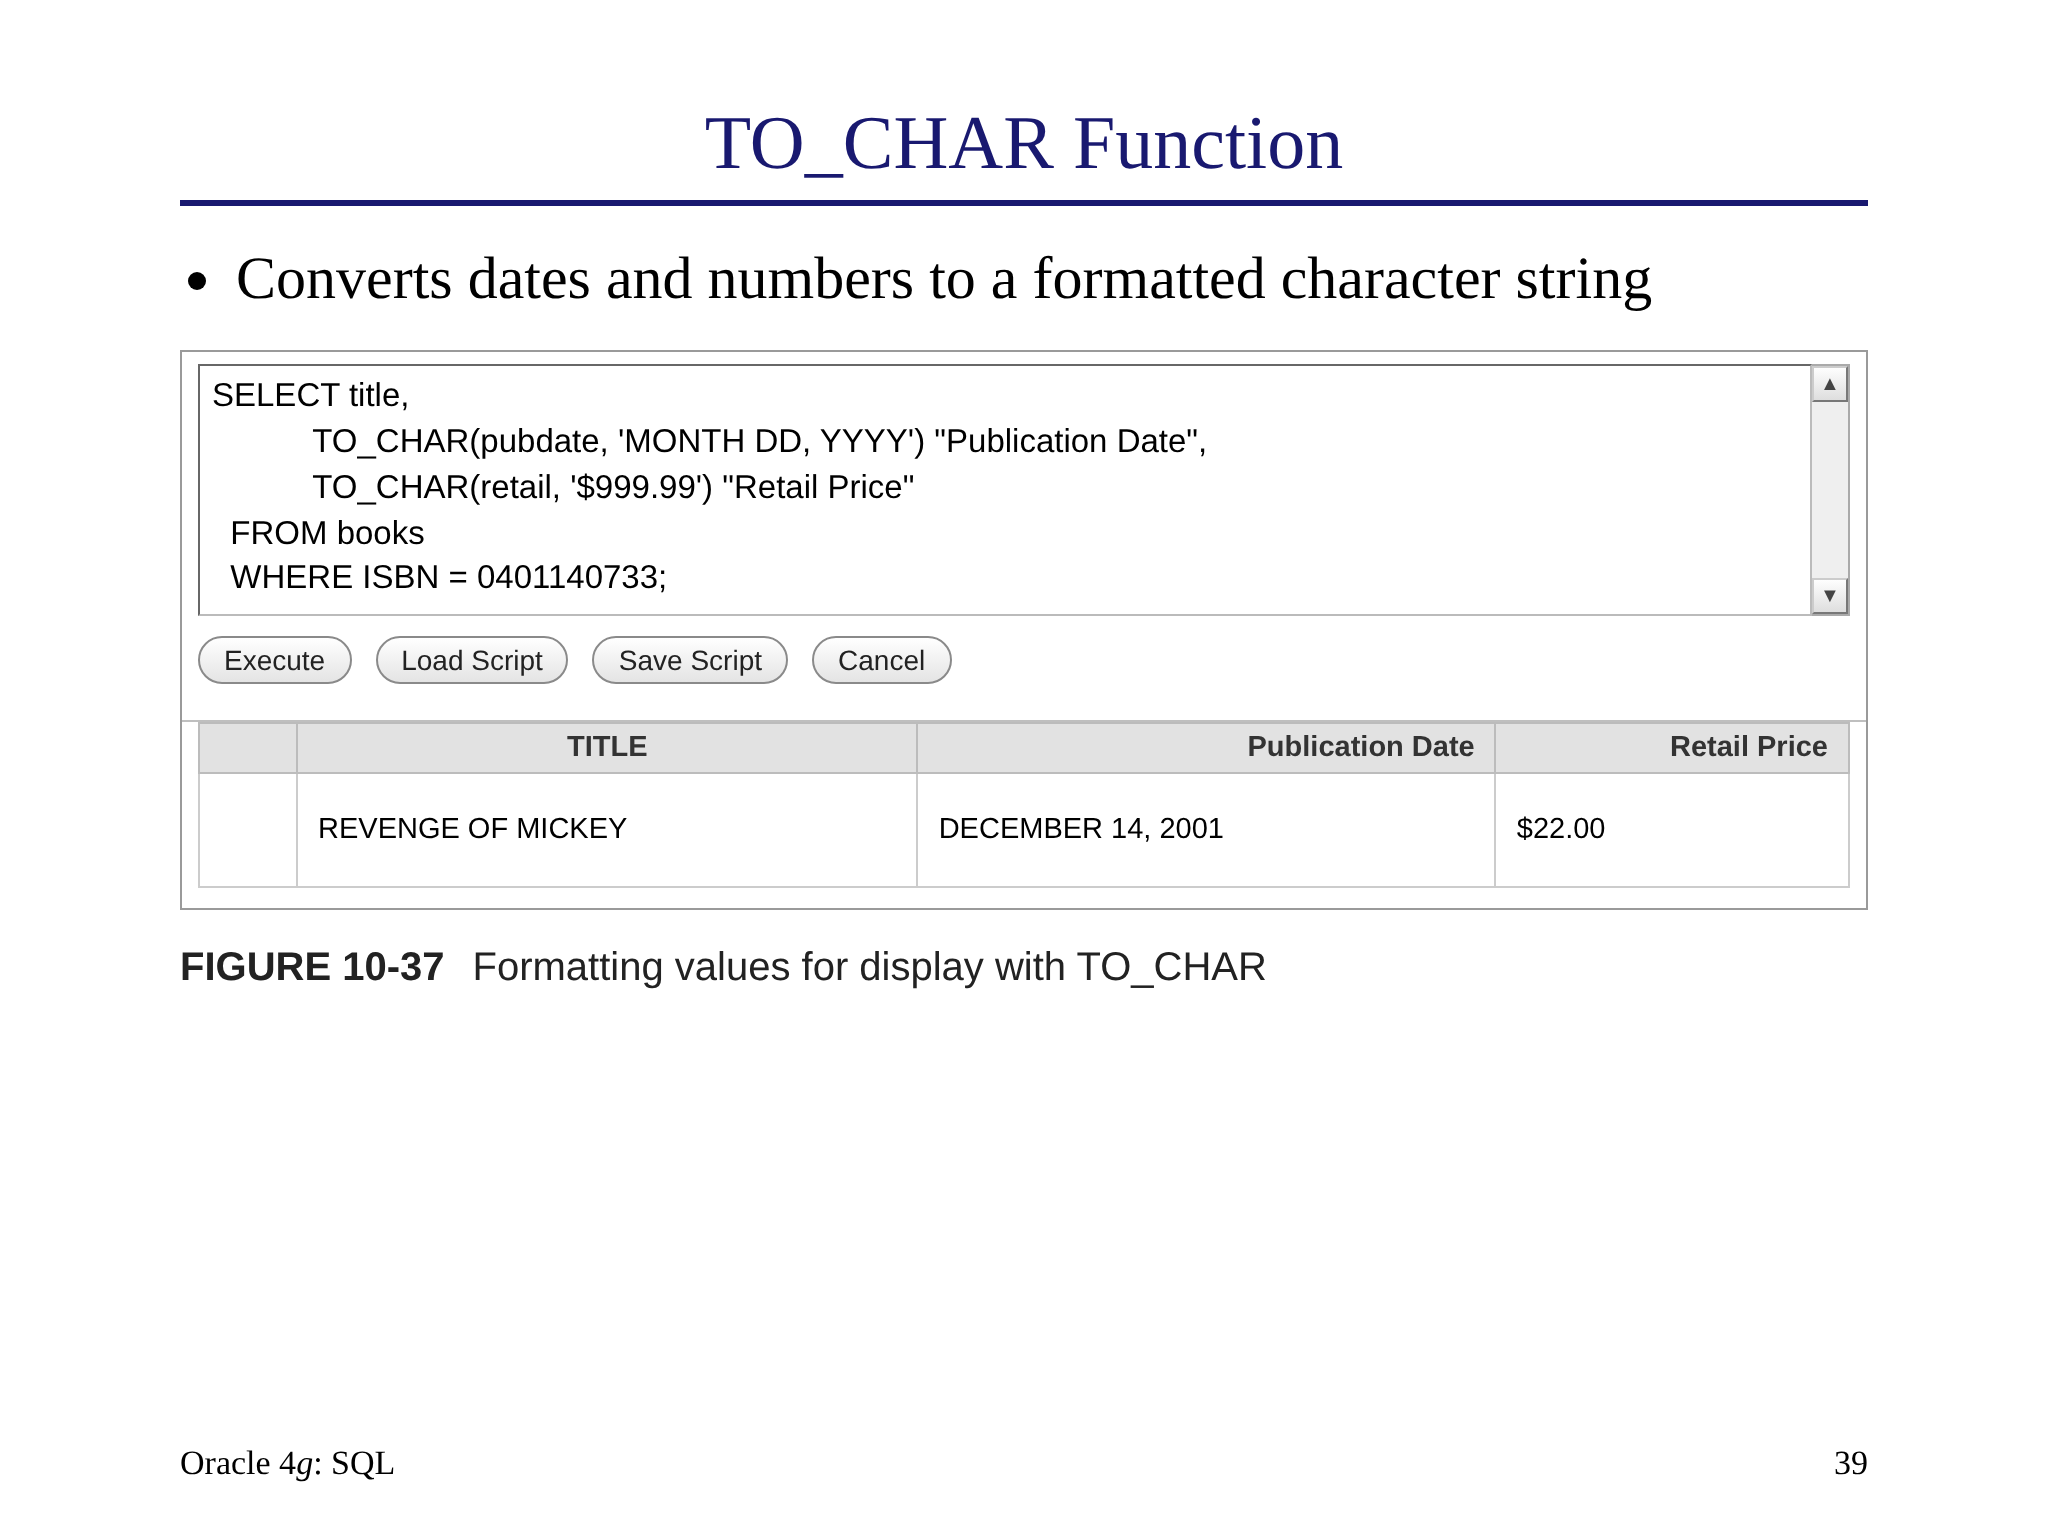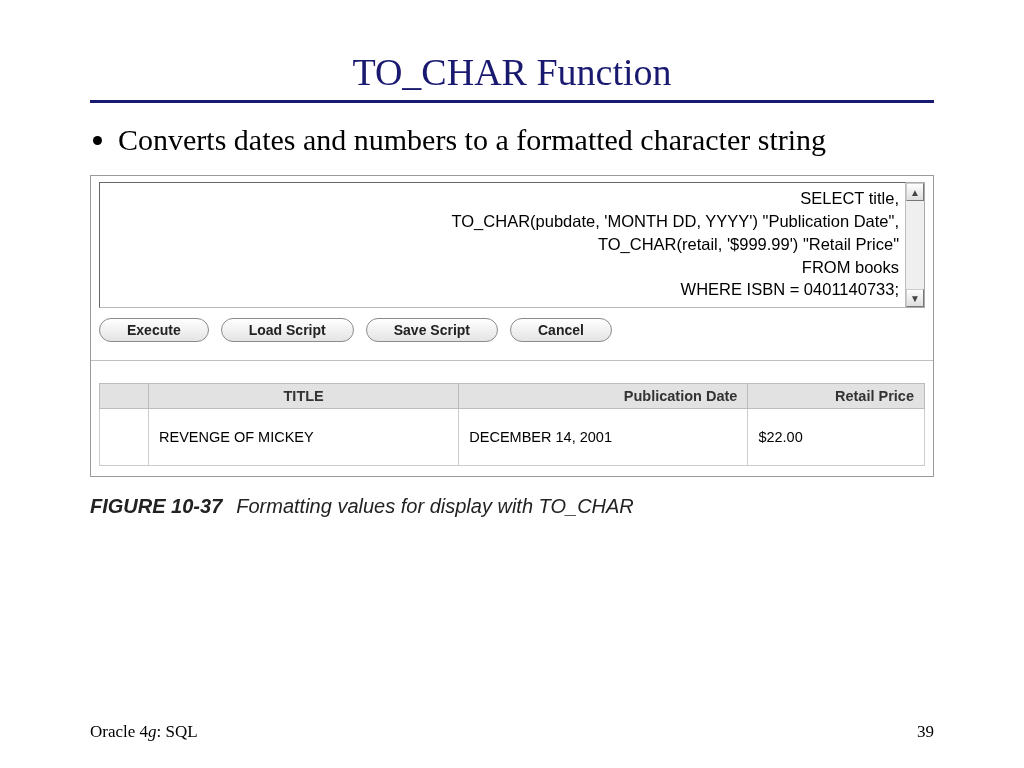--- a/index.html
+++ b/index.html
@@ -42,21 +42,20 @@
   .panel {
     border: 1px solid #9a9a9a;
     background: #fff;
     padding: 6px 8px 10px 8px;
     font-family: Arial, Helvetica, sans-serif;
     font-size: 14px;
   }
   .sql-area-wrap {
     display: flex;
     align-items: stretch;
-    text-align: right;
   }
   .sql-area {
     flex: 1 1 auto;
     border: 1px inset #bbb;
     background: #fff;
     padding: 4px 6px 6px 6px;
     font-family: Arial, Helvetica, sans-serif;
     font-size: 16.5px;
     line-height: 1.38;
     white-space: pre;
@@ -86,37 +85,36 @@
     background: #efefef;
   }
   .btn-row {
     margin-top: 10px;
     display: flex;
     gap: 12px;
   }
   .pill-btn {
     border: 1px solid #8a8a8a;
     border-radius: 14px;
-    padding: 3px 27px;
+    padding: 3px 12px;
     font-size: 14px;
     font-family: Arial, Helvetica, sans-serif;
     background: linear-gradient(#ffffff, #e4e4e4);
     color: #222;
     cursor: pointer;
-    font-weight: bold;
   }
   .spacer-line {
     height: 16px;
     border-bottom: 1px solid #bfbfbf;
     margin: 2px -8px 0 -8px;
   }
   table.results {
     width: 100%;
     border-collapse: collapse;
-    margin-top: 22px;
+    margin-top: 0;
     font-size: 14.5px;
   }
   table.results th {
     background: #e2e2e2;
     color: #333;
     font-weight: bold;
     border: 1px solid #bcbcbc;
     padding: 4px 10px;
     text-align: left;
     font-family: Arial, Helvetica, sans-serif;
@@ -130,21 +128,20 @@
   table.results td {
     border: 1px solid #cccccc;
     padding: 20px 10px;
     font-family: Arial, Helvetica, sans-serif;
   }
   .figure-caption {
     margin-top: 18px;
     font-family: Arial, Helvetica, sans-serif;
     font-size: 20px;
     color: #222;
-    font-style: italic;
   }
   .figure-caption .fignum {
     font-weight: bold;
     margin-right: 14px;
   }
   .footer {
     position: absolute;
     bottom: 26px;
     left: 90px;
     right: 90px;

